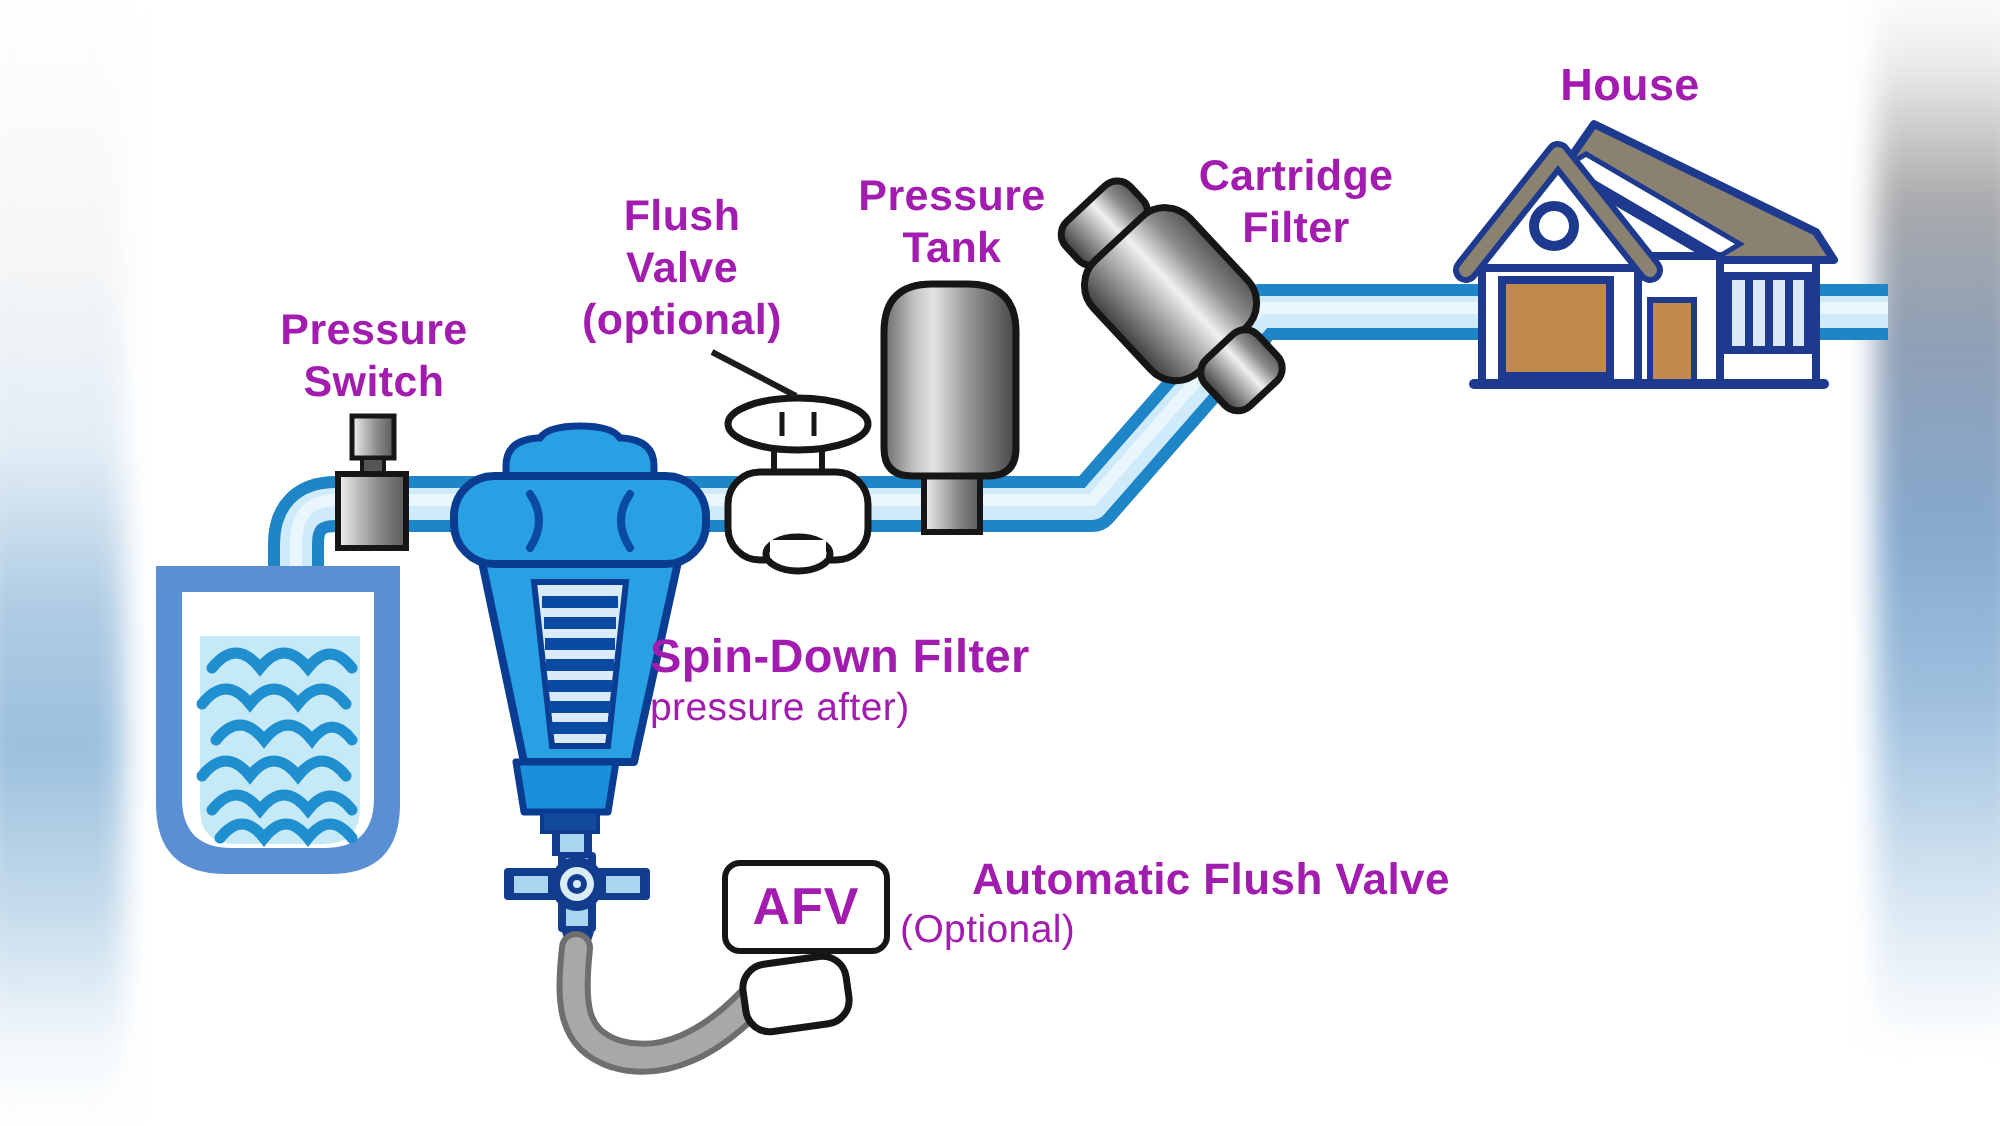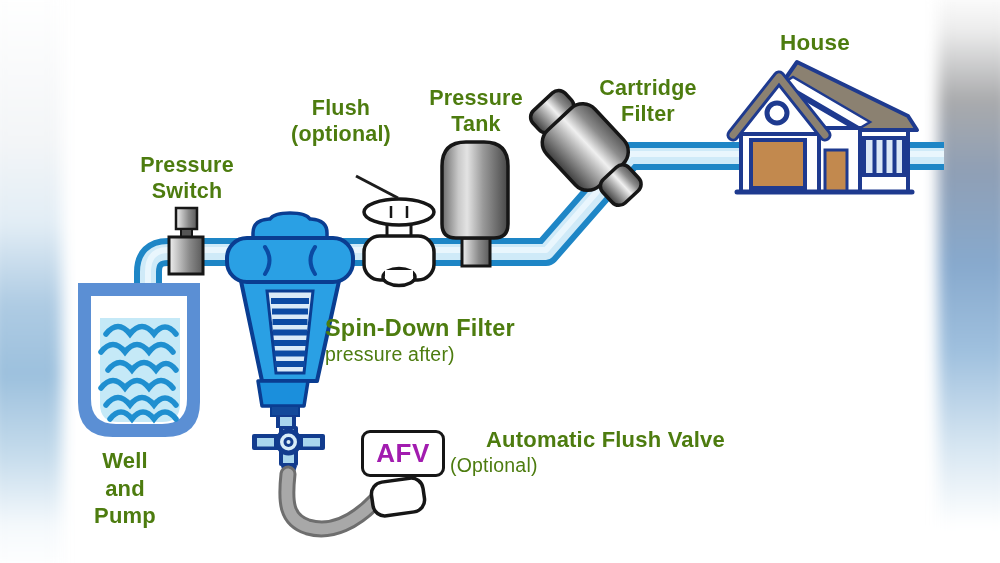--- a/index.html
+++ b/index.html
@@ -6,21 +6,21 @@
   #stage{
     position:relative;width:1000px;height:563px;background:#ffffff;
     overflow:hidden;font-family:"Liberation Sans",sans-serif;
   }
   .edge{position:absolute;top:-10px;height:583px;filter:blur(7px);}
   #edge-left{left:-10px;width:72px;
     background:linear-gradient(180deg,#ffffff 0%,#f3f5f7 26%,#e2edf5 40%,#aecbe3 54%,#9cc0dd 66%,#c6dcec 80%,#f5f9fc 92%,#ffffff 100%);}
   #edge-right{right:-10px;width:72px;
     background:linear-gradient(180deg,#ffffff 0%,#ececec 7%,#a9aaac 19%,#8f9fb5 31%,#87a9cd 47%,#9fc0de 62%,#d5e5f1 78%,#ffffff 92%);}
   svg{position:absolute;left:0;top:0;}
-  .lbl{position:absolute;color:#4d7c0f;font-weight:700;text-align:center;line-height:1.22;letter-spacing:0.2px;white-space:nowrap;}
+  .lbl{position:absolute;color:#a21caf;font-weight:700;text-align:center;line-height:1.22;letter-spacing:0.2px;white-space:nowrap;}
   .lbl span{display:block;}
   .center{transform:translateX(-50%);}
   .left{text-align:left;}
   .note{font-weight:400;font-size:19.5px;line-height:1.18;}
   #afv-box{
     position:absolute;left:361px;top:430px;width:78px;height:41px;
     background:#ffffff;border:3px solid #161616;border-radius:9px;
     display:flex;align-items:center;justify-content:center;
     font-weight:700;font-size:26px;color:#a21caf;letter-spacing:0.5px;
   }
@@ -169,42 +169,38 @@
     <path d="M 356,176 L 398,198" stroke="#1c1c1c" stroke-width="3"></path>
   </svg>
 
   <div class="lbl center" style="left:187px;top:152px;font-size:21.5px;">
     <span>Pressure</span>
     <span>Switch</span>
   </div>
 
   <div class="lbl center" style="left:341px;top:95px;font-size:21.5px;">
     <span>Flush</span>
+    <span>Valve</span>
     <span>(optional)</span>
   </div>
 
   <div class="lbl center" style="left:476px;top:85px;font-size:21.5px;">
     <span>Pressure</span>
     <span>Tank</span>
   </div>
 
   <div class="lbl center" style="left:648px;top:75px;font-size:21.5px;">
     <span>Cartridge</span>
     <span>Filter</span>
   </div>
 
   <div class="lbl center" style="left:815px;top:29px;font-size:22.5px;">
     <span>House</span>
   </div>
 
-  <div class="lbl center" style="left:125px;top:447px;font-size:22px;line-height:1.25;">
-    <span>Well</span>
-    <span>and</span>
-    <span>Pump</span>
-  </div>
 
   <div class="lbl left" style="left:325px;top:314px;">
     <span style="font-size:23.5px;">Spin-Down Filter</span>
     <span class="note">pressure after)</span>
   </div>
 
   <div id="afv-box">
     <span>AFV</span>
   </div>
 

